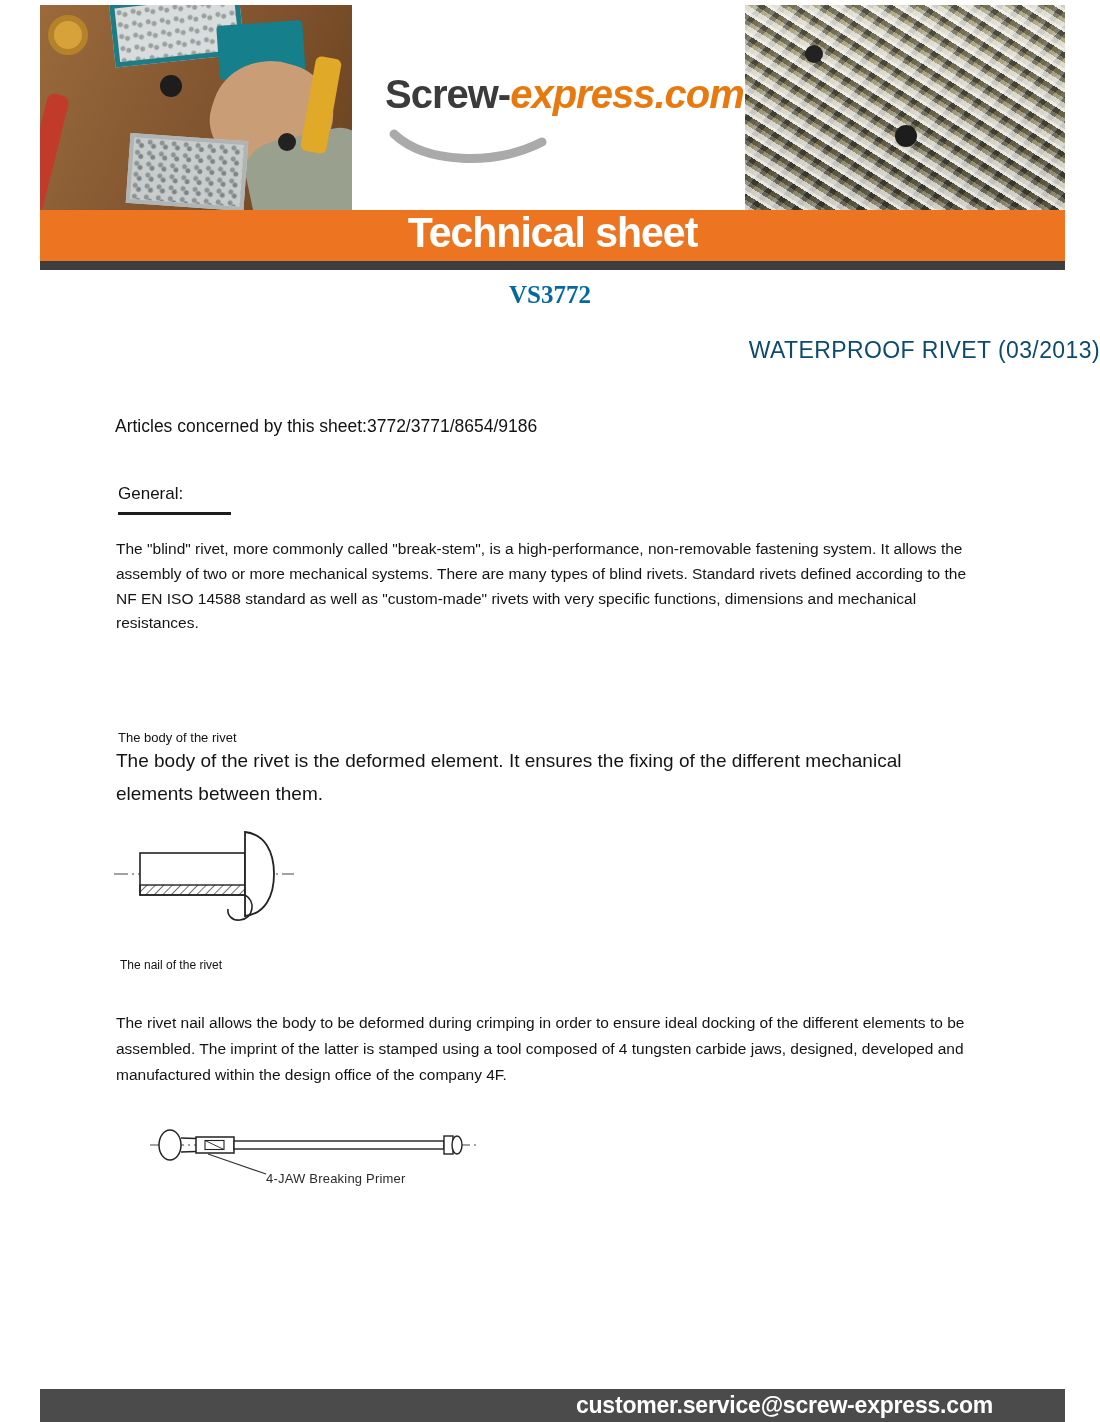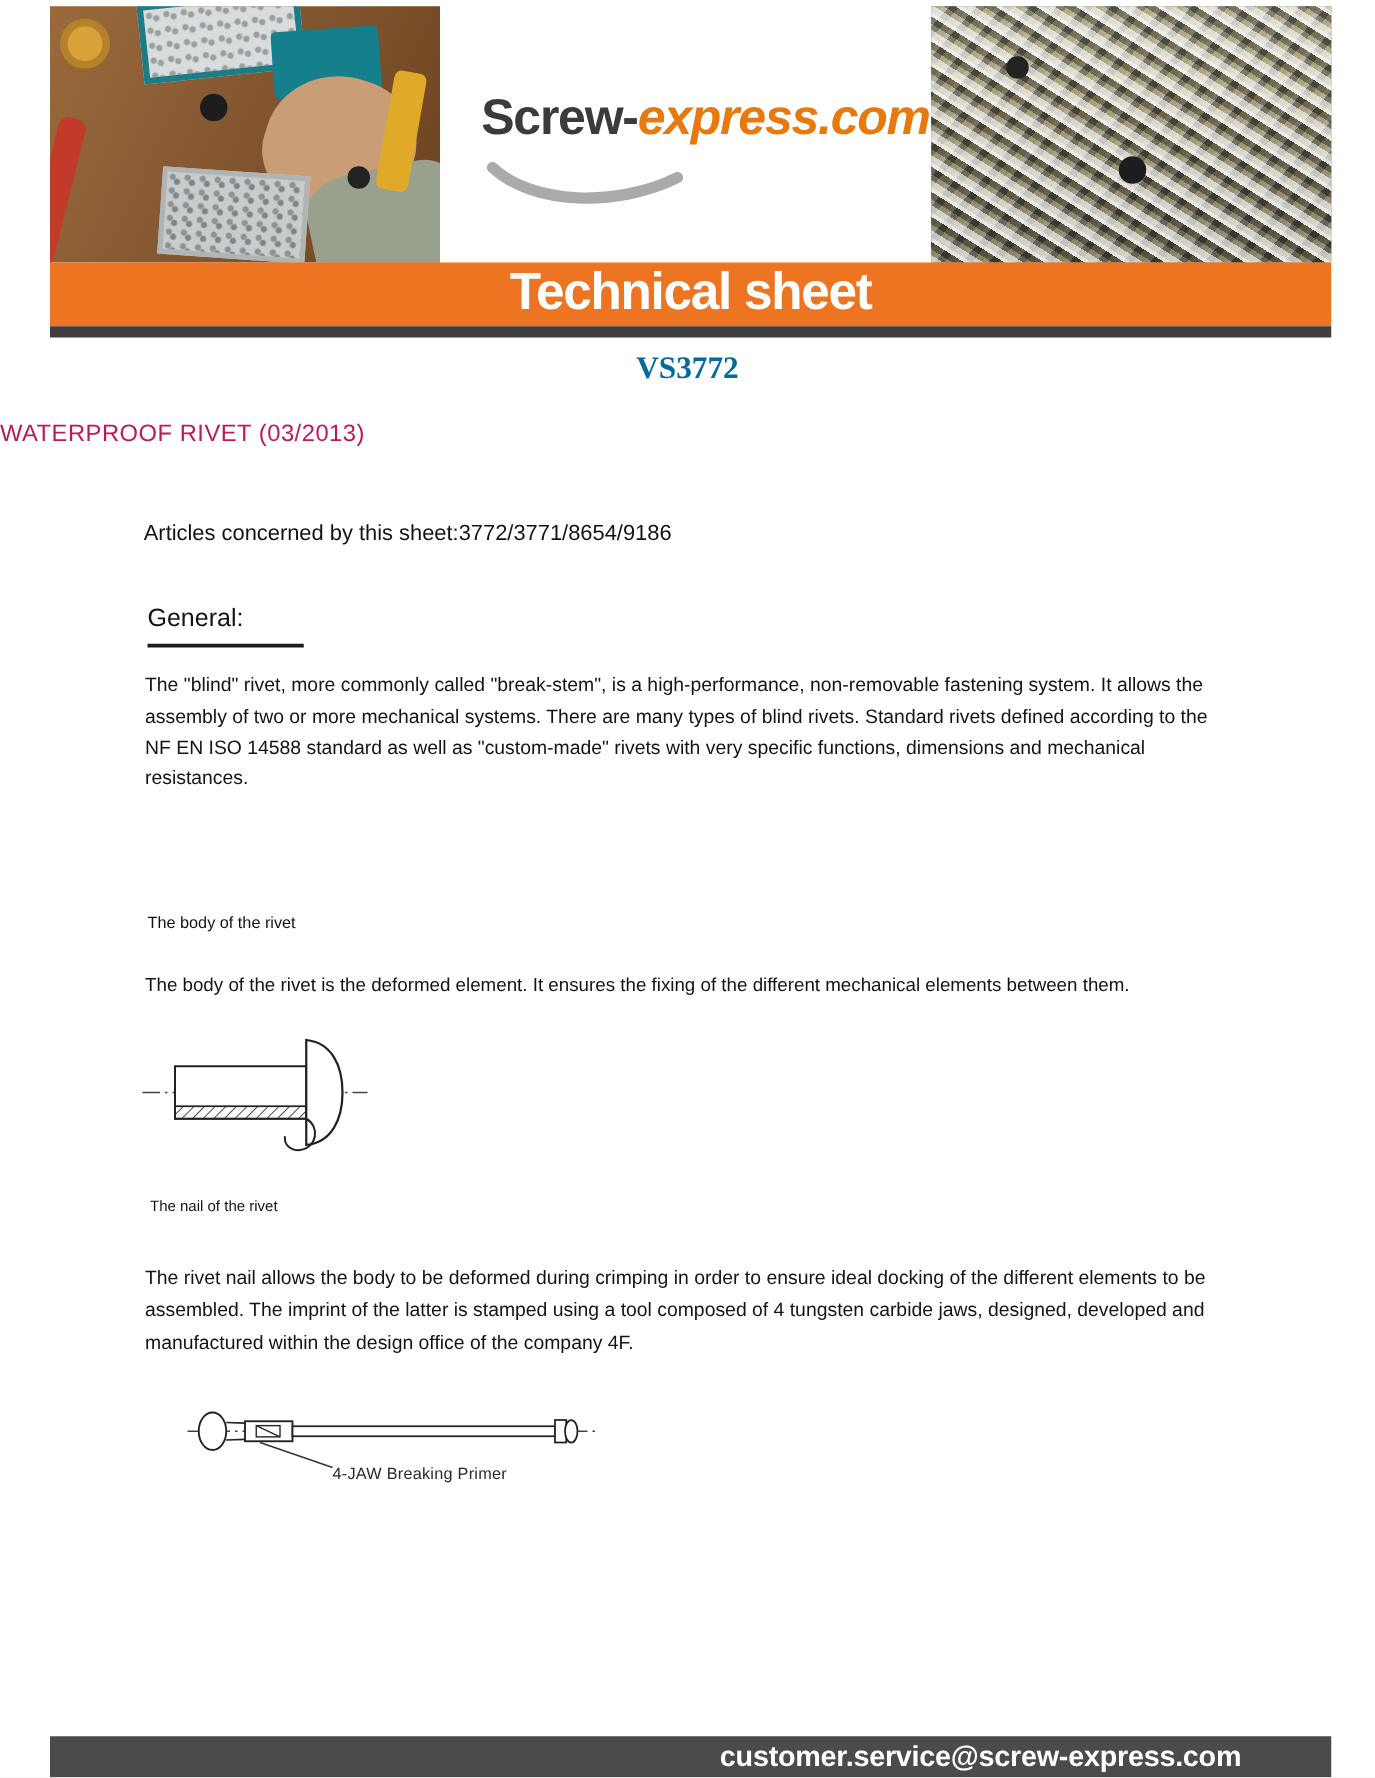--- a/index.html
+++ b/index.html
@@ -48,31 +48,31 @@
   .banner {
     position:absolute; left:40px; top:210px; width:1025px; height:51px;
     background:#ed7420; display:flex; justify-content:center;
   }
   .banner-title { color:#ffffff; font-weight:800; font-size:41px; letter-spacing:-1px; transform:scaleY(1.02); }
   .banner-rule { position:absolute; left:40px; top:261px; width:1025px; height:9px; background:#3e3e3e; }
 
   
   .doc-code { position:absolute; left:0; top:281px; width:1100px; text-align:center;
     font-family:"Liberation Serif", serif; font-weight:700; font-size:25px; color:#0369a1; }
-  .doc-title { position:absolute; left:0; top:337px; width:1100px; text-align:left;
-    font-size:19px; letter-spacing:.4px; color:#be185d; }
+  .doc-title { position:absolute; left:0; top:337px; width:1100px; text-align:right;
+    font-size:23px; letter-spacing:.4px; color:#0c4a6e; }
   .articles { position:absolute; left:115px; top:416px; font-size:17.5px; color:#121212; }
 
-  .section-heading { position:absolute; font-size:20px; color:#121212; }
+  .section-heading { position:absolute; font-size:17px; color:#121212; }
   .general-heading { left:118px; top:484px; border-bottom:3px solid #1c1c1c; padding:0 48px 8px 0; }
   .para { position:absolute; font-size:15.5px; line-height:1.6; color:#141414; }
   .general-body { left:116px; top:537px; width:862px; }
 
   .body-heading { left:118px; top:730px; font-size:13px; border:none; }
-  .body-text { left:116px; top:776px; width:790px; font-size:15px; line-height:1.75; }
+  .body-text { left:116px; top:744px; width:790px; font-size:19px; line-height:1.75; }
 
   .nail-heading { left:120px; top:958px; font-size:12px; border:none; }
   .nail-text { left:116px; top:1010px; width:858px; line-height:1.68; }
 
   
   .diagram { position:absolute; }
   .body-diagram { left:112px; top:826px; width:190px; height:104px; }
   .nail-diagram { left:148px; top:1124px; width:350px; height:72px; }
   .nail-label { position:absolute; left:118px; top:47px; font-size:13px; color:#2a2a2a; letter-spacing:.2px; }
 

